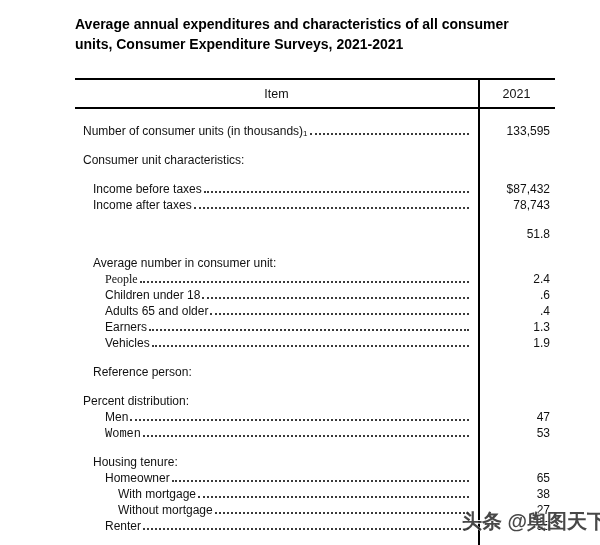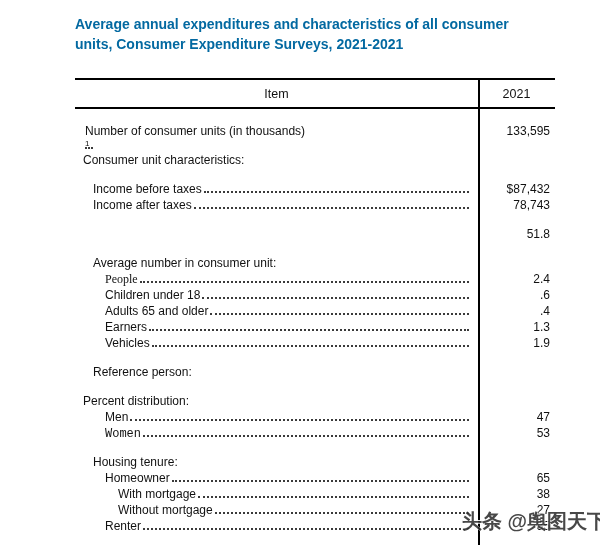--- a/index.html
+++ b/index.html
@@ -12,21 +12,21 @@
     font-family:"Liberation Sans", sans-serif;
     color:#111111;
   }
   .title {
     position:absolute;
     left:75px; top:14px;
     width:500px;
     font-size:14px;
     font-weight:bold;
     line-height:20px;
-    color:#0369a1;
+    color:#000000;
   }
   .title span { display:block; }
   .table {
     position:absolute;
     left:75px; top:78px;
     width:480px;
   }
   .thead {
     display:flex;
     height:31px;
@@ -97,21 +97,21 @@
     <span>units, Consumer Expenditure Surveys, 2021-2021</span>
   </div>
 
   <div class="table">
     <div class="thead">
       <div class="th-item">Item</div>
       <div class="th-year">2021</div>
     </div>
     <div class="tbody" id="tbody">
         <div class="row">
-          <div class="cell-label" style="padding-left: 8px; flex-direction: column;">
+          <div class="cell-label" style="padding-left: 8px;">
             <span>Number of consumer units (in thousands)</span>
             <sup>1</sup>
             <span class="dots"></span>
           </div>
           <div class="cell-value">133,595</div>
         </div>
         <div class="row gap">
           <div class="cell-label" style="padding-left: 8px;">
             <span>Consumer unit characteristics:</span>
           </div>

